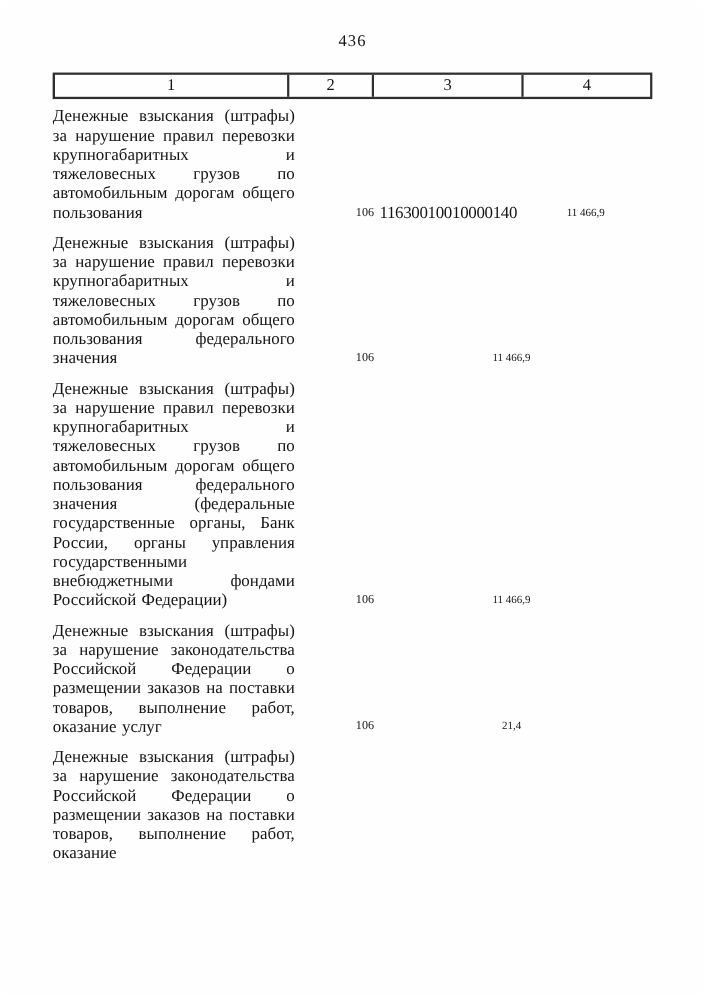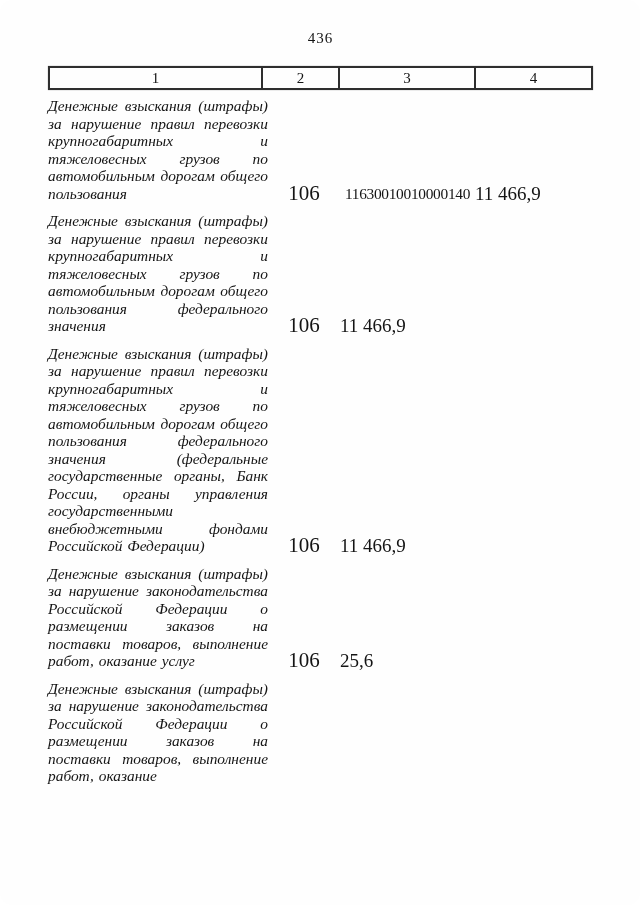--- a/index.html
+++ b/index.html
@@ -61,42 +61,41 @@
     display: flex;
     align-items: flex-end;
     margin-bottom: 10px;
   }
   .cell-name {
     width: 220px;
     font-size: 15.4px;
     line-height: 17.5px;
     text-align: justify;
     word-spacing: 1px;
-    font-style: italic;
   }
   .cell-admin {
     width: 72px;
-    font-size: 21px;
+    font-size: 11px;
     line-height: 17.5px;
-    text-align: center;
+    text-align: right;
   }
   .cell-code {
     width: 135px;
     font-size: 15.4px;
     line-height: 17.5px;
     text-align: center;
     letter-spacing: -0.3px;
     white-space: nowrap;
     margin-top: 39px;
   }
   .cell-amount {
     flex: 1;
-    font-size: 19px;
+    font-size: 10px;
     line-height: 17.5px;
-    text-align: left;
+    text-align: center;
     padding-right: 3px;
     white-space: nowrap;
   }
 </style>
 </head>
 <body>
 
 <div class="sheet">
 
   <div class="page-number">436</div>
@@ -125,21 +124,21 @@
 
     <div class="trow">
       <div class="cell-name">Денежные взыскания (штрафы) за нарушение правил перевозки крупногабаритных и тяжеловесных грузов по автомобильным дорогам общего пользования федерального значения (федеральные государственные органы, Банк России, органы управления государственными внебюджетными фондами Российской Федерации)</div>
       <div class="cell-admin">106</div>
       <div class="cell-amount">11 466,9</div>
     </div>
 
     <div class="trow">
       <div class="cell-name">Денежные взыскания (штрафы) за нарушение законодательства Российской Федерации о размещении заказов на поставки товаров, выполнение работ, оказание услуг</div>
       <div class="cell-admin">106</div>
-      <div class="cell-amount">25,6</div>
+      <div class="cell-amount">21,4</div>
     </div>
 
     <div class="trow">
       <div class="cell-name">Денежные взыскания (штрафы) за нарушение законодательства Российской Федерации о размещении заказов на поставки товаров, выполнение работ, оказание</div>
       <div class="cell-admin"></div>
       <div class="cell-code"></div>
       <div class="cell-amount"></div>
     </div>
 
   </div>

